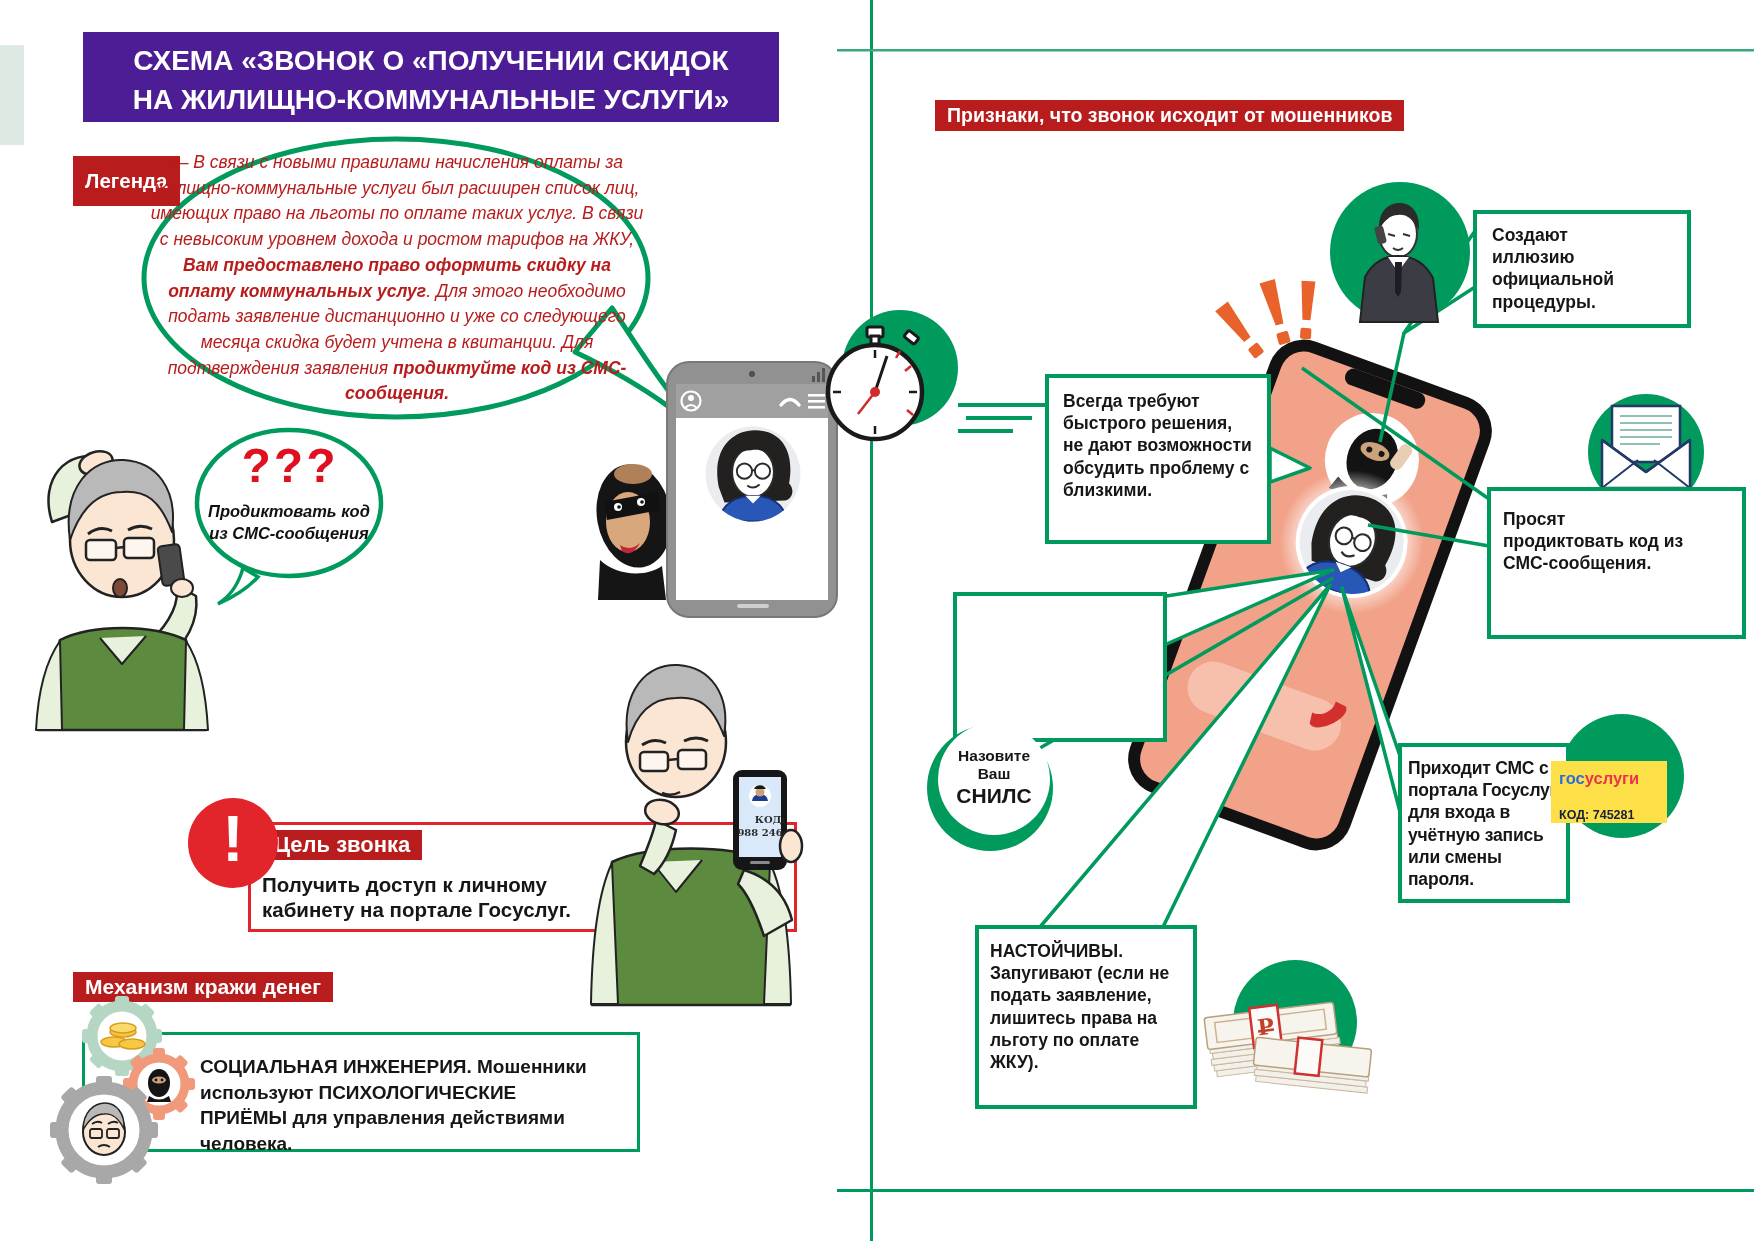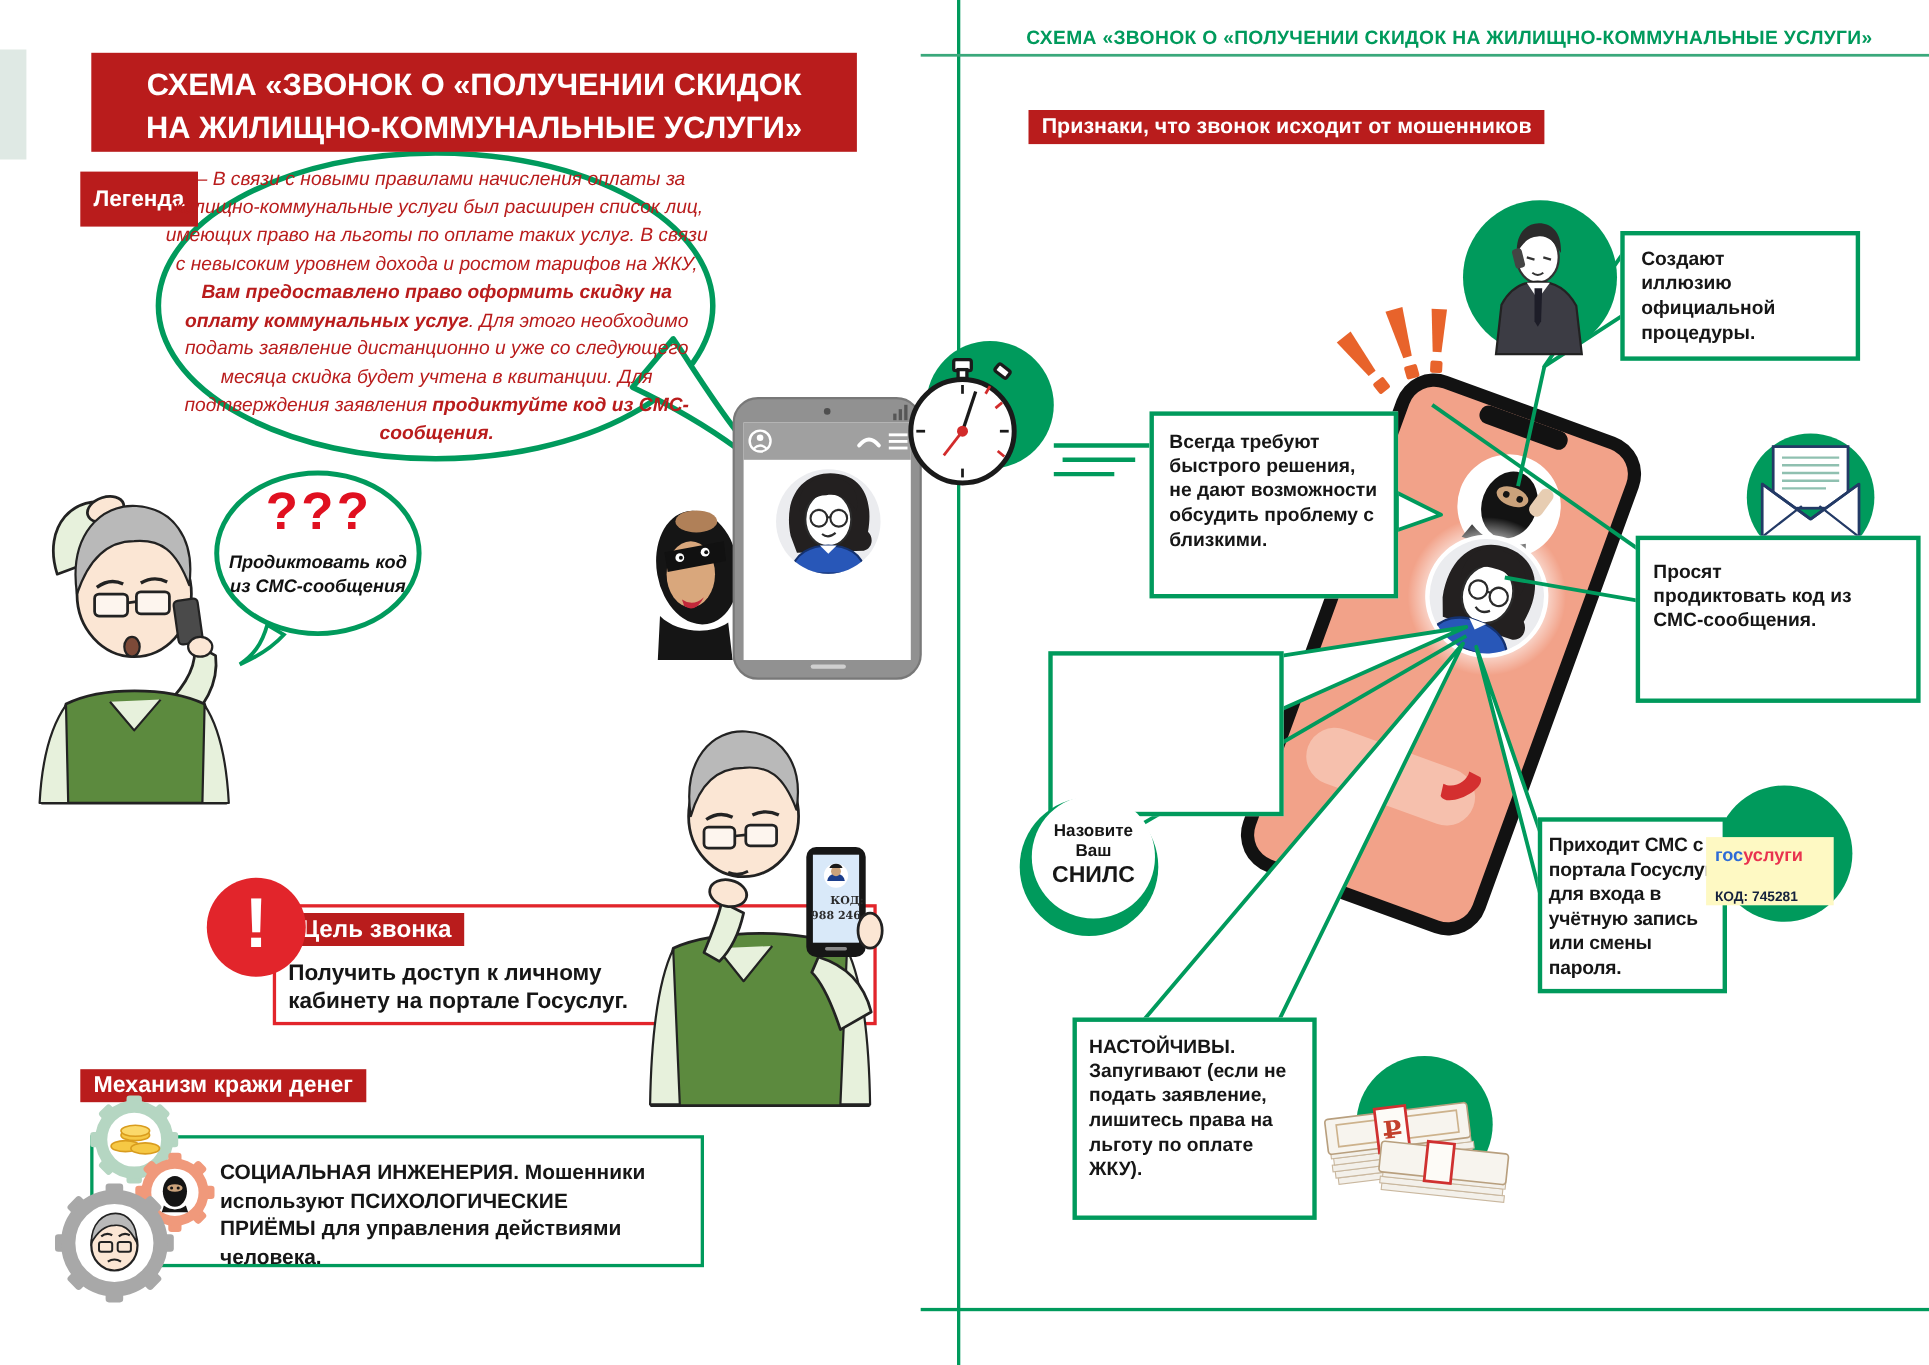--- a/index.html
+++ b/index.html
@@ -243,33 +243,32 @@
         <rect x="1258" y="1082" width="112" height="6"></rect>
             <rect x="1256" y="1076" width="112" height="6"></rect>
             <rect x="1258" y="1070" width="112" height="6"></rect>
       </g>
       <rect x="1254" y="1044" width="116" height="28" rx="3" fill="#f7f4ee" stroke="#b89f7e" stroke-width="1.5"></rect>
       <rect x="1296" y="1040" width="24" height="36" fill="#fdfbf7" stroke="#cf3030" stroke-width="2.5"></rect>
     </g>
   </g>
 </svg>
 
-<div class="abs z2" style="left:83px;top:32px;width:696px;height:90px;background:#b91c1c;text-align:center;color:#fff;font-weight:bold;font-size:28px;line-height:1.38;padding-top:10px;box-sizing:border-box;margin-top:16px;">
+<div class="abs z2" style="left:83px;top:32px;width:696px;height:90px;background:#4c1d95;text-align:center;color:#fff;font-weight:bold;font-size:28px;line-height:1.38;padding-top:10px;box-sizing:border-box;">
   <div>СХЕМА «ЗВОНОК О «ПОЛУЧЕНИИ СКИДОК</div>
   <div>НА ЖИЛИЩНО-КОММУНАЛЬНЫЕ УСЛУГИ»</div>
 </div>
 <div class="abs z2 glabel" style="left:73px;top:156px;font-size:20.5px;padding:13px 12px;">Легенда</div>
 
 <div class="abs z2" style="left:248px;top:822px;width:549px;height:110px;border:3.5px solid #E2252B;background:#fff;box-sizing:border-box;"></div>
 <div class="abs z2 glabel" style="left:262px;top:830px;font-size:22px;padding:2px 12px;">Цель звонка</div>
 
 <div class="abs z2 glabel" style="left:73px;top:972px;font-size:21px;padding:3px 12px;">Механизм кражи денег</div>
 <div class="abs z2" style="left:82px;top:1032px;width:558px;height:120px;border:3.5px solid #009A5C;background:#fff;box-sizing:border-box;"></div>
 
-<div class="abs z2" style="left:933px;top:24px;color:#009A5C;font-weight:bold;font-size:17.5px;letter-spacing:0.3px;white-space:nowrap;">СХЕМА «ЗВОНОК О «ПОЛУЧЕНИИ СКИДОК НА ЖИЛИЩНО-КОММУНАЛЬНЫЕ УСЛУГИ»</div>
 <div class="abs z2 glabel" style="left:935px;top:100px;font-size:19.5px;padding:4px 12px;">Признаки, что звонок исходит от мошенников</div>
 
 <div class="abs z2 gbox" style="left:1473px;top:210px;width:218px;height:118px;"></div>
 <div class="abs z2 gbox" style="left:1045px;top:374px;width:226px;height:170px;"></div>
 <div class="abs z2 gbox" style="left:1487px;top:487px;width:259px;height:152px;"></div>
 <div class="abs z2 gbox" style="left:953px;top:592px;width:214px;height:150px;"></div>
 <div class="abs z2 gbox" style="left:1398px;top:743px;width:172px;height:160px;"></div>
 <div class="abs z2 gbox" style="left:975px;top:925px;width:222px;height:184px;"></div>
 
 <svg id="arttop" width="1754" height="1241" viewBox="0 0 1754 1241">
@@ -397,18 +396,18 @@
   <div>НАСТОЙЧИВЫ.</div>
   <div>Запугивают (если не подать заявление, лишитесь права на льготу по оплате ЖКУ).</div>
 </div>
 
 <div class="abs z5" style="left:938px;top:747px;width:112px;text-align:center;font-weight:bold;color:#161616;">
   <div style="font-size:15.5px;">Назовите</div>
   <div style="font-size:15.5px;">Ваш</div>
   <div style="font-size:21px;margin-top:1px;">СНИЛС</div>
 </div>
 
-<div class="abs z5" style="left:1551px;top:761px;width:116px;height:62px;background:#fef9c3;box-sizing:border-box;padding:8px 8px 0 8px;">
+<div class="abs z5" style="left:1551px;top:761px;width:116px;height:62px;background:#fde047;box-sizing:border-box;padding:8px 8px 0 8px;">
   <div style="font-weight:bold;font-size:16.5px;white-space:nowrap;"><span style="color:#2E6CD6;">гос</span><span style="color:#E9334F;">услуги</span></div>
   <div style="font-weight:bold;font-size:12.5px;color:#15213d;margin-top:20px;">КОД: 745281</div>
 </div>
 
 </div>
 
 </body></html>

